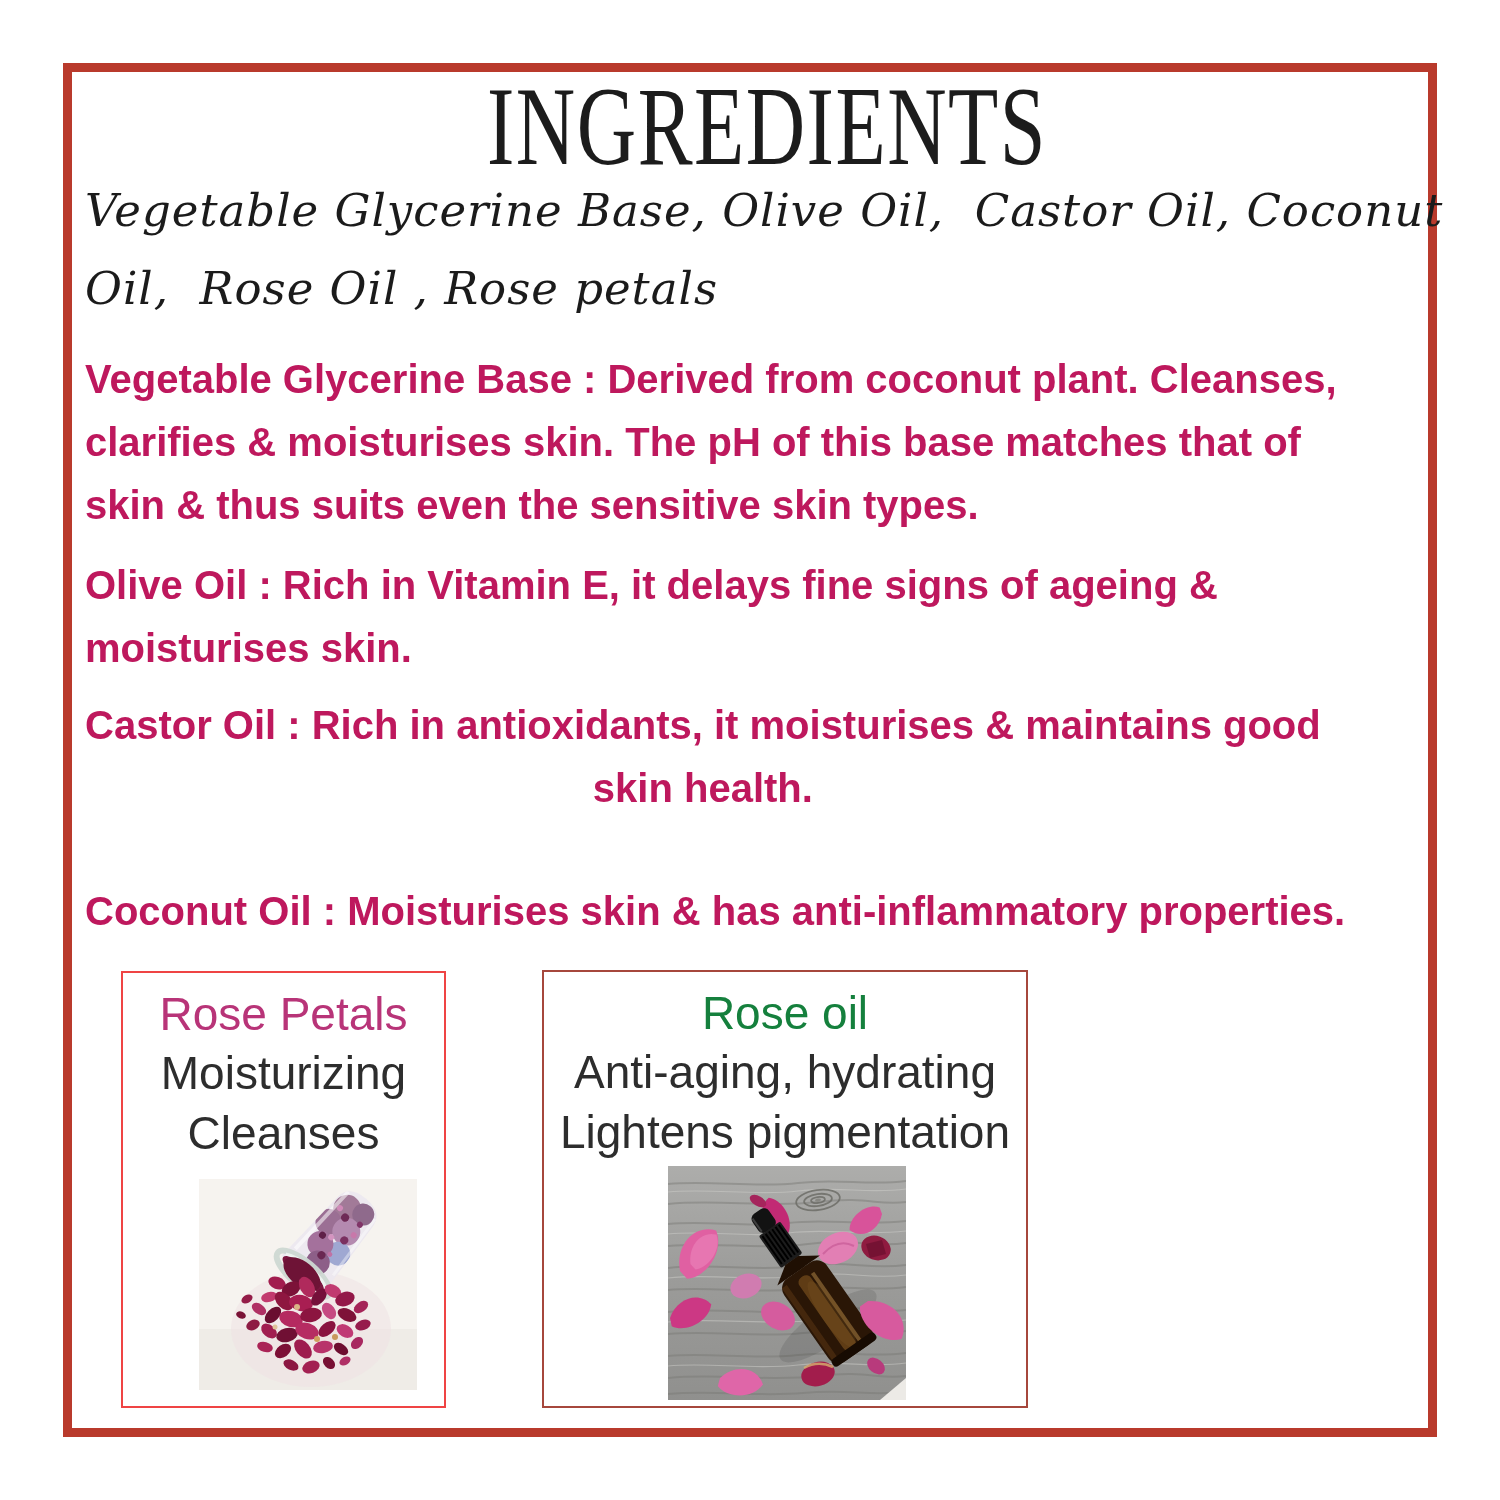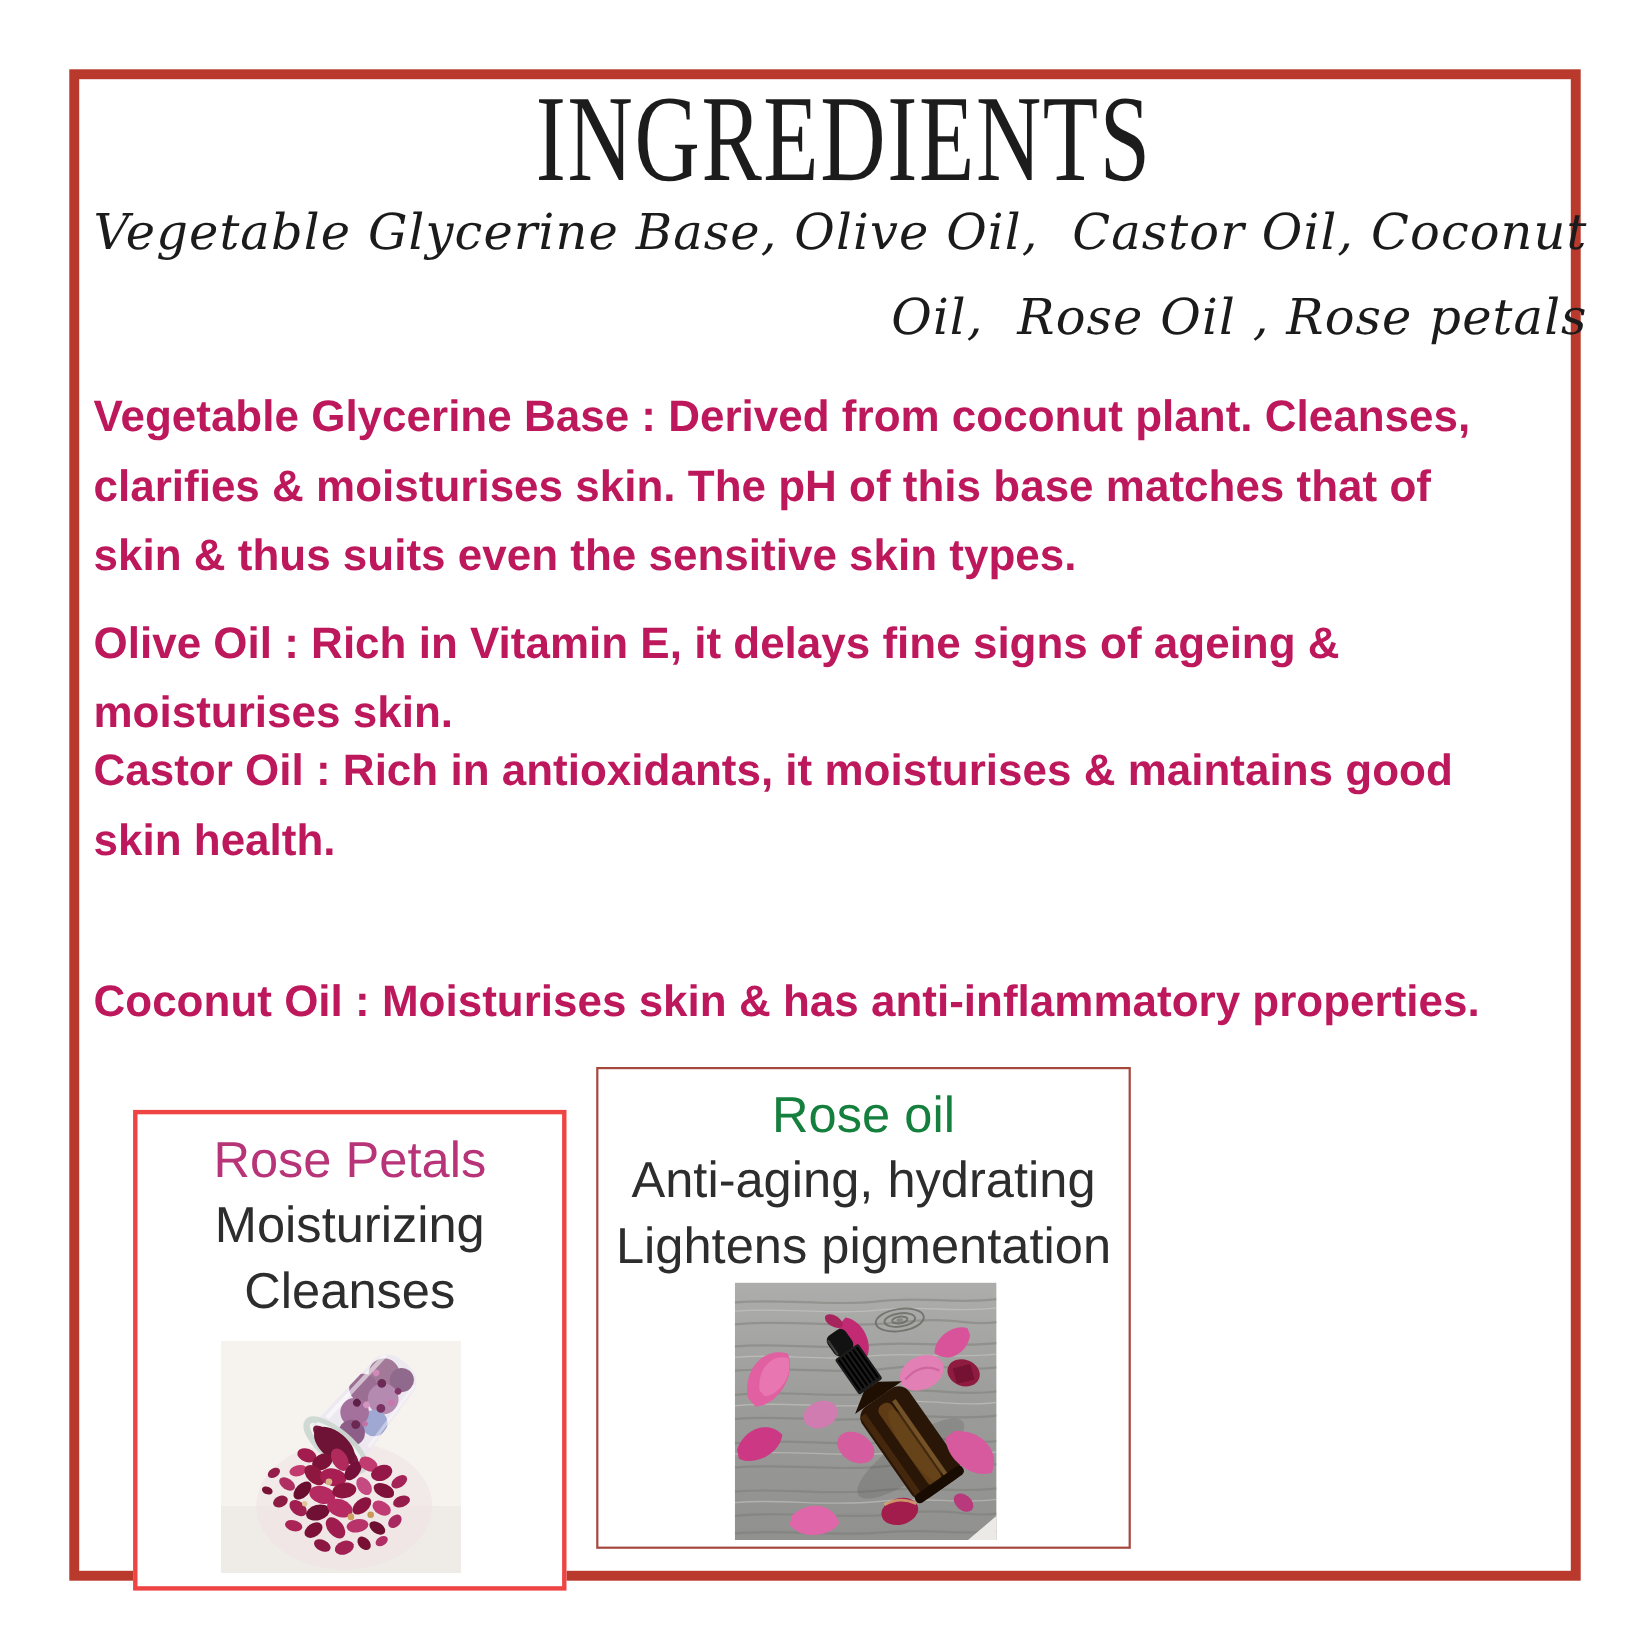--- a/index.html
+++ b/index.html
@@ -6,28 +6,28 @@
   body { width:1500px; height:1500px; background:#ffffff; font-family:"Liberation Sans", sans-serif; }
   .page { position:relative; width:1500px; height:1500px; background:#ffffff; overflow:hidden; }
   .frame { position:absolute; left:63px; top:63px; width:1374px; height:1374px;
            border:9px solid #b93a2c; background:#ffffff; }
 
   .title-svg { position:absolute; left:0; top:-8px; width:1356px; height:130px; }
   .title-text { font-family:"Liberation Serif", serif; font-size:112px; fill:#1c1c1c; letter-spacing:2px; }
 
   .script-block { position:absolute; left:13px; top:100px; }
   .script-line { font-family:"DejaVu Serif", serif; font-style:italic; font-size:45px;
-                 line-height:78px; color:#1b1b1b; white-space:pre; letter-spacing:1px;text-align:right; }
+                 line-height:78px; color:#1b1b1b; white-space:pre; letter-spacing:1px; }
 
   .para { position:absolute; left:13px; }
   .para div { font-size:40px; line-height:63px; color:#be185d; font-weight:700; white-space:pre; }
-  .p1 { top:276px; } .p2 { top:482px; } .p3 { top:598px; } .p4 { top:808px; }
+  .p1 { top:276px; } .p2 { top:482px; } .p3 { top:622px;text-align:center; } .p4 { top:808px; }
 
   .card { position:absolute; text-align:center; background:#ffffff; }
-  .card-petals { left:49px; top:937px; width:394px; height:437px; border:4px solid #ef4444; }
+  .card-petals { left:49px; top:899px; width:325px; height:437px; border:2px solid #ef4444; }
   .card-oil    { left:470px; top:898px; width:486px; height:438px; border:2px solid #a6473c; }
   .card-title { font-size:46px; line-height:58px; padding-top:12px; font-weight:400; }
   .card-petals .card-title { color:#b83478; }
   .card-oil    .card-title { color:#15803d; }
   .benefit { font-size:46px; line-height:60px; color:#2d2d2d; white-space:pre; }
   .photo { position:absolute; }
   .photo1 { left:76px; top:206px; width:218px; height:211px; }
   .photo2 { left:124px; top:194px; width:238px; height:234px; }
 </style>
 </head>

